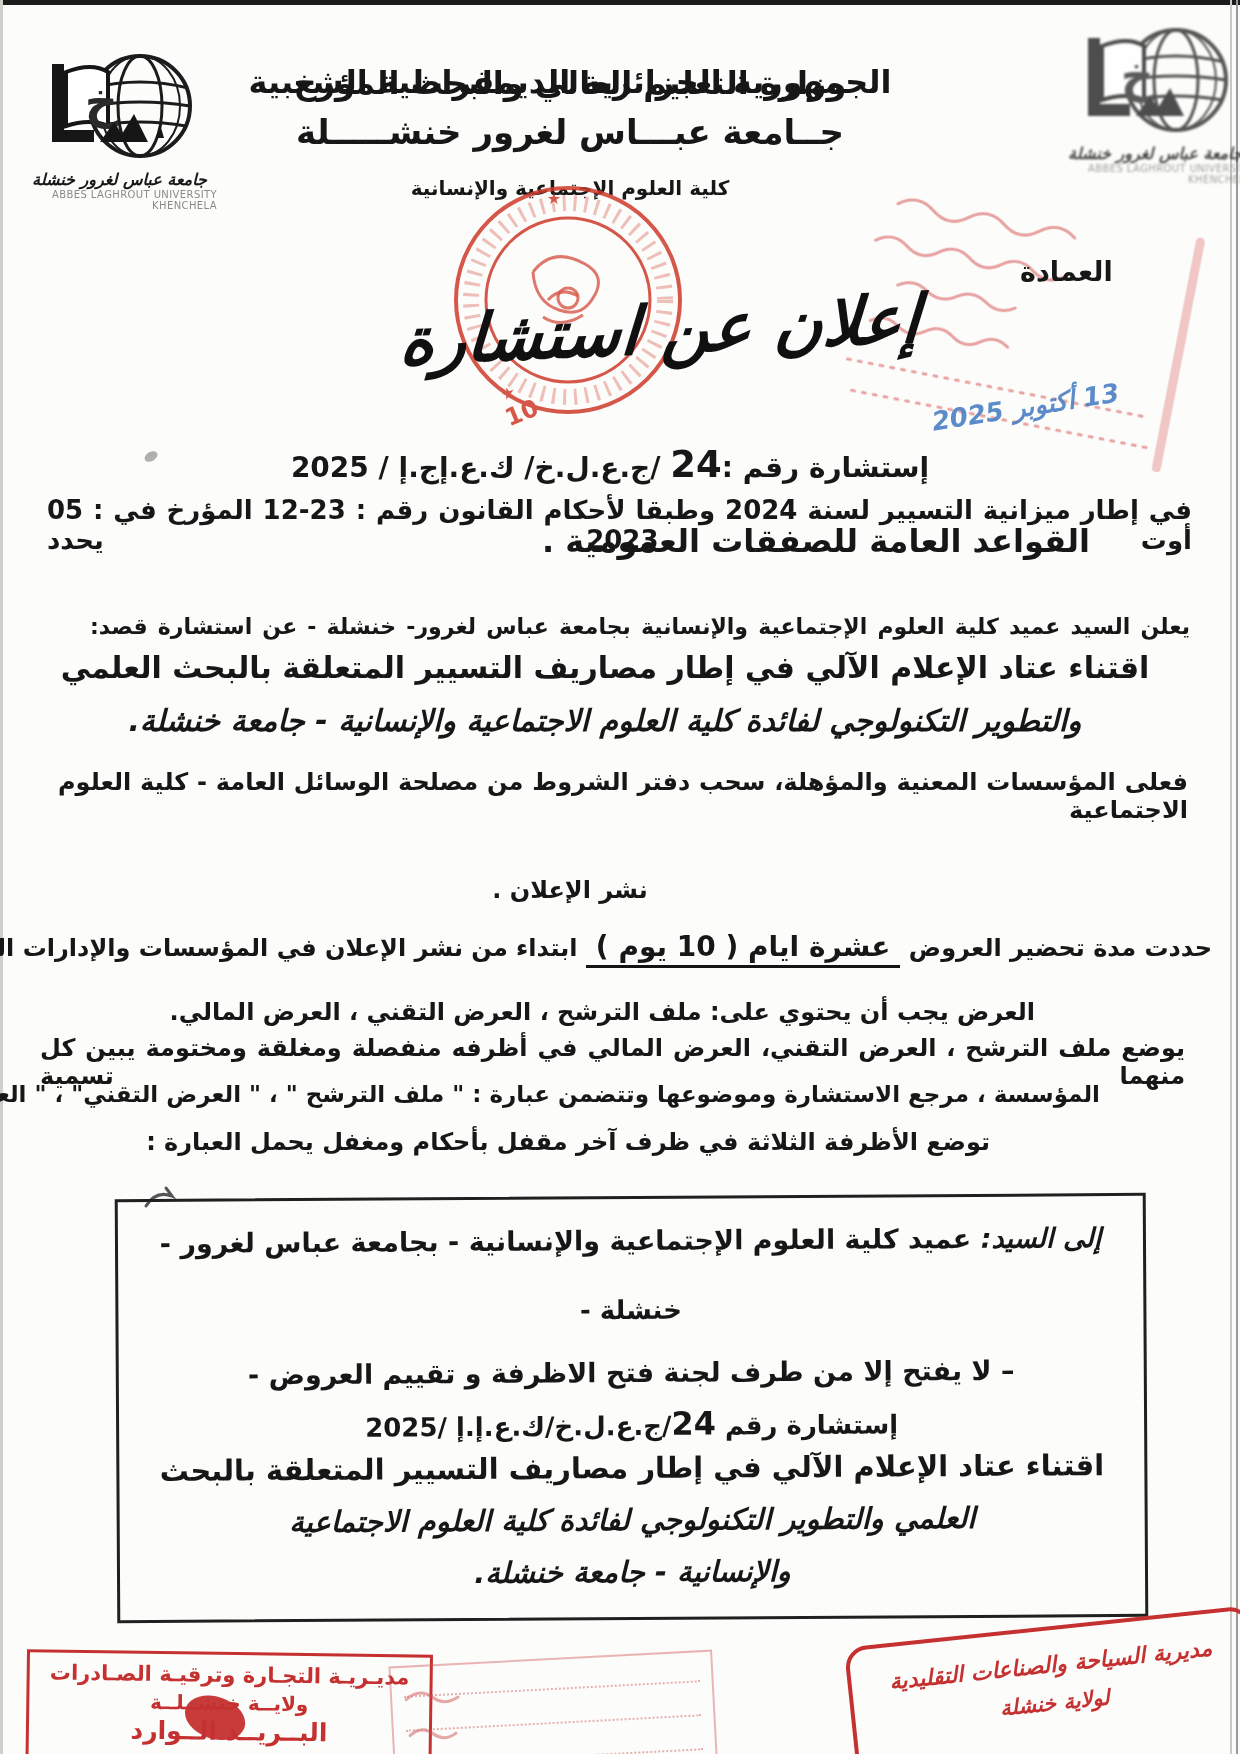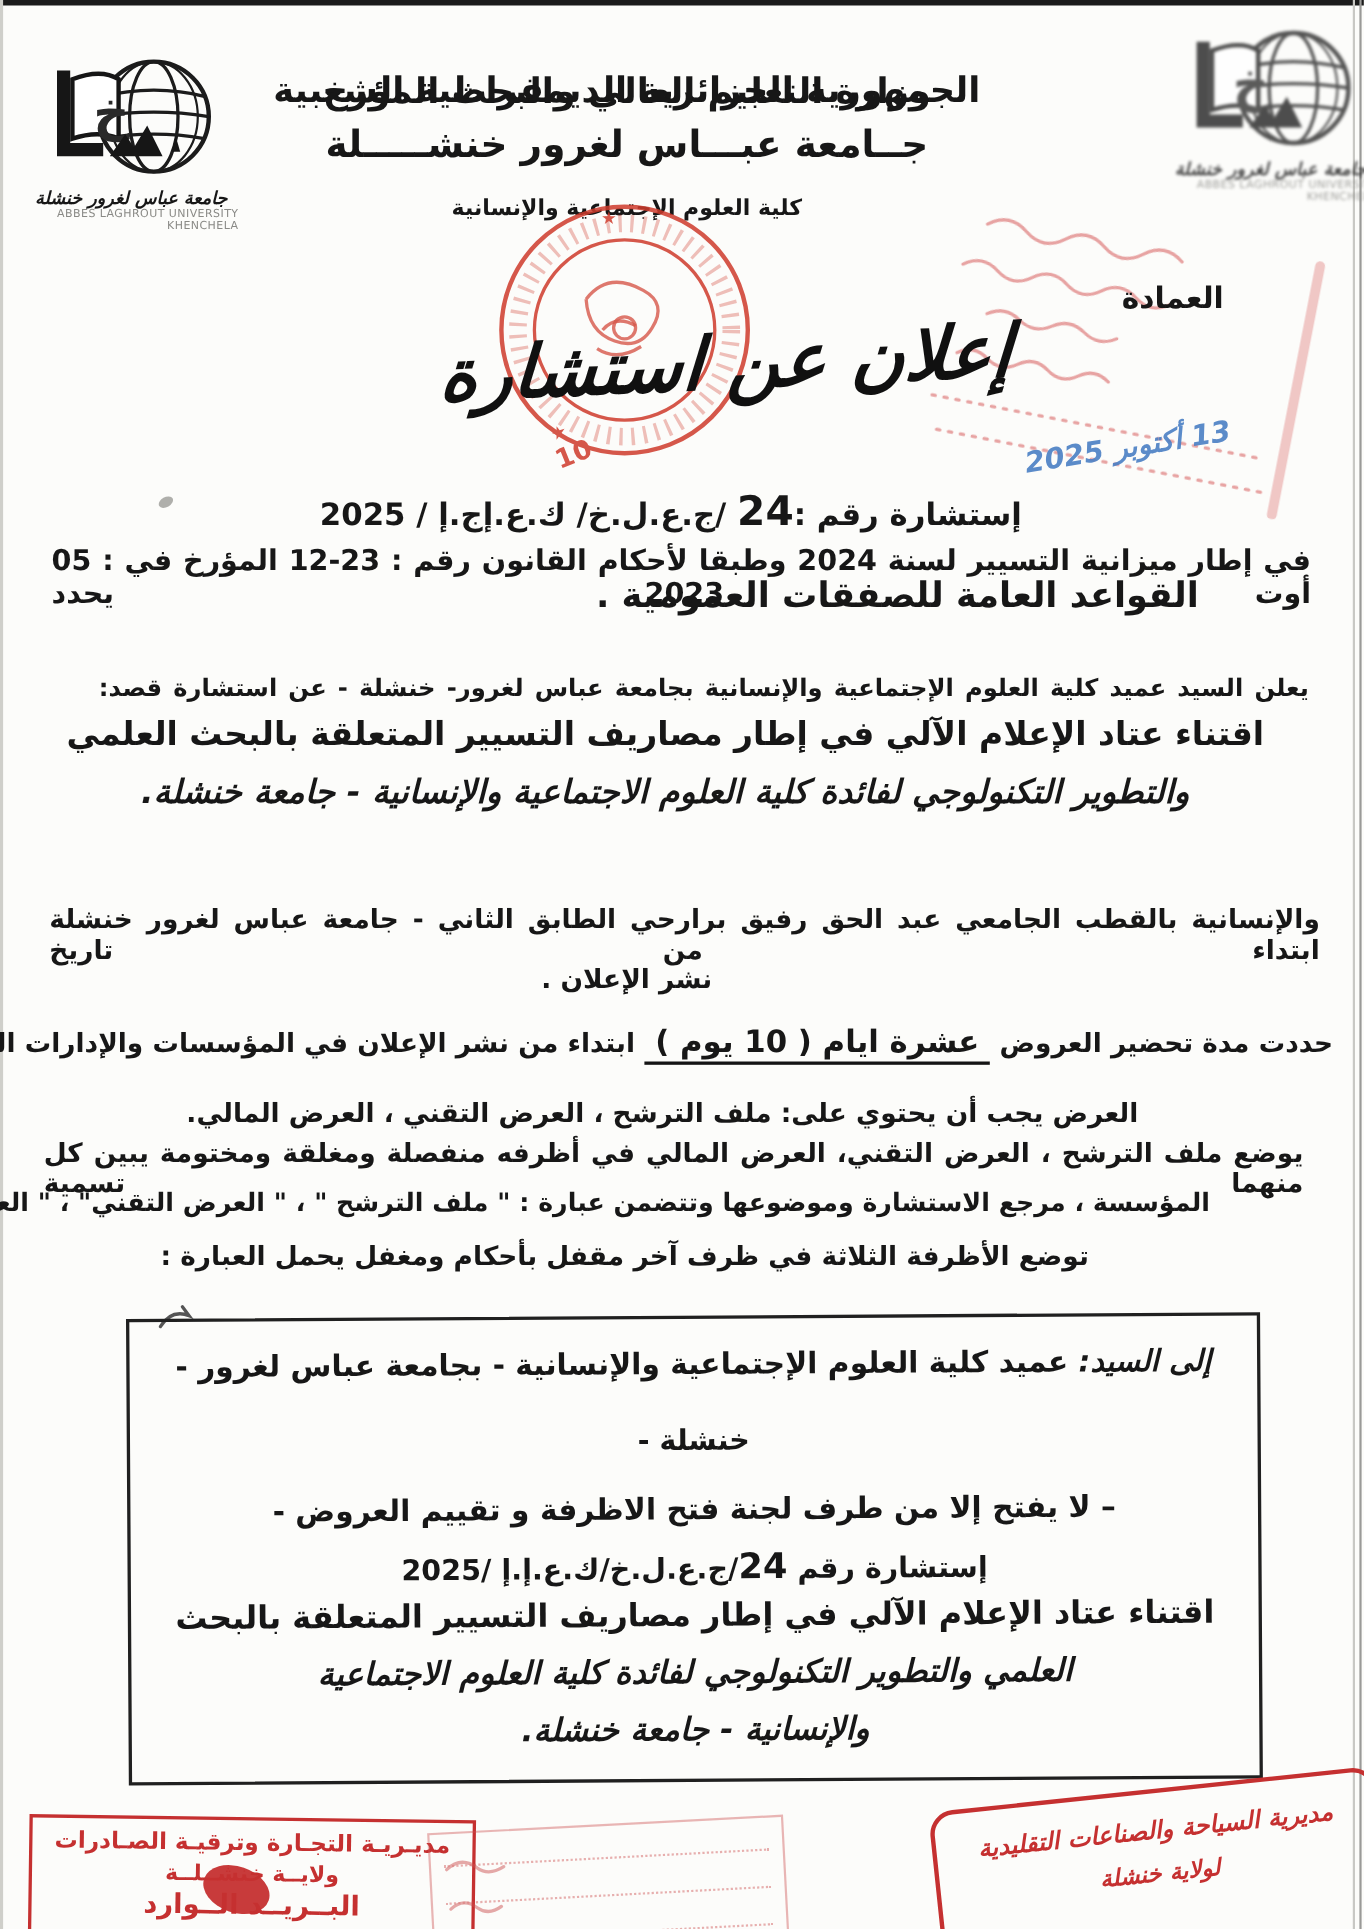--- a/index.html
+++ b/index.html
@@ -132,21 +132,21 @@
   </div>
 
   <div class="abs ar stretch" style="right:48px;top:495px;width:1145px;font-size:26px;">في إطار ميزانية التسيير لسنة 2024 وطبقا لأحكام القانون رقم : 23-12 المؤرخ في : 05 أوت 2023 يحدد</div>
   <div class="abs ar" style="right:150px;top:522px;font-size:32px;">القواعد  العامة للصفقات العمومية .</div>
 
   <div class="abs ar stretch" style="right:50px;top:614px;width:1100px;font-size:22px;">يعلن السيد عميد كلية العلوم الإجتماعية والإنسانية  بجامعة عباس لغرور- خنشلة - عن استشارة قصد:</div>
 
   <div class="abs ar center" style="left:0;top:650px;width:1210px;font-size:30px;">اقتناء عتاد الإعلام الآلي في إطار مصاريف التسيير المتعلقة بالبحث العلمي</div>
   <div class="abs ar center" style="left:0;top:703px;width:1210px;font-size:30px;font-style:italic;">والتطوير التكنولوجي لفائدة كلية العلوم الاجتماعية والإنسانية - جامعة خنشلة.</div>
 
-  <div class="abs ar stretch" style="right:40px;top:822px;width:1155px;font-size:24px;">والإنسانية بالقطب الجامعي عبد الحق رفيق برارحي  الطابق الثاني - جامعة عباس لغرور خنشلة ابتداء من تاريخ</div>
+  <div class="abs ar stretch" style="right:52px;top:768px;width:1130px;font-size:24px;">فعلى المؤسسات المعنية والمؤهلة، سحب دفتر الشروط من مصلحة الوسائل العامة - كلية العلوم الاجتماعية</div>
   <div class="abs ar center" style="left:0;top:876px;width:1140px;font-size:24px;">نشر الإعلان .</div>
 
   <div class="abs ar" style="right:28px;top:930px;font-size:24px;">
     <span>حددت مدة تحضير العروض</span>
     <span class="u-seg">عشرة ايام ( 10 يوم )</span>
     <span>ابتداء من نشر الإعلان في المؤسسات والإدارات العمومية.</span>
   </div>
 
   <div class="abs ar" style="right:205px;top:998px;font-size:24px;">العرض يجب أن يحتوي على: ملف الترشح ، العرض التقني ، العرض المالي.</div>
 

